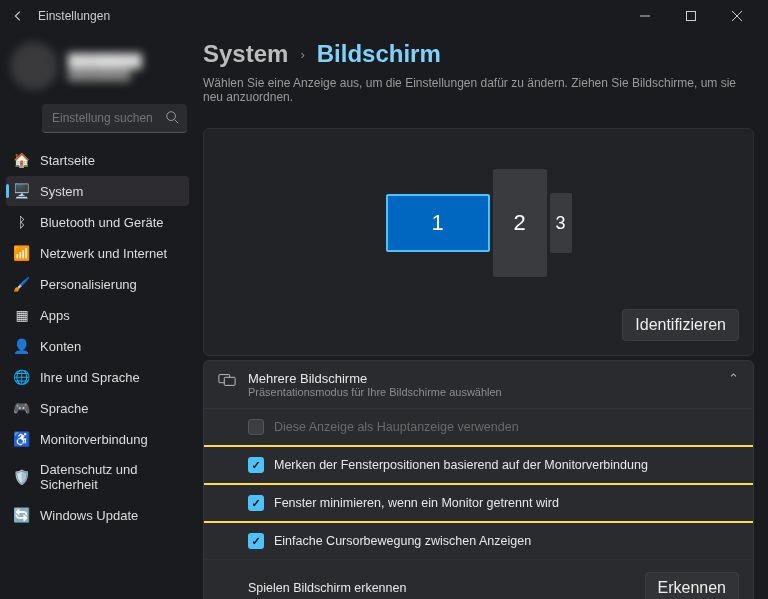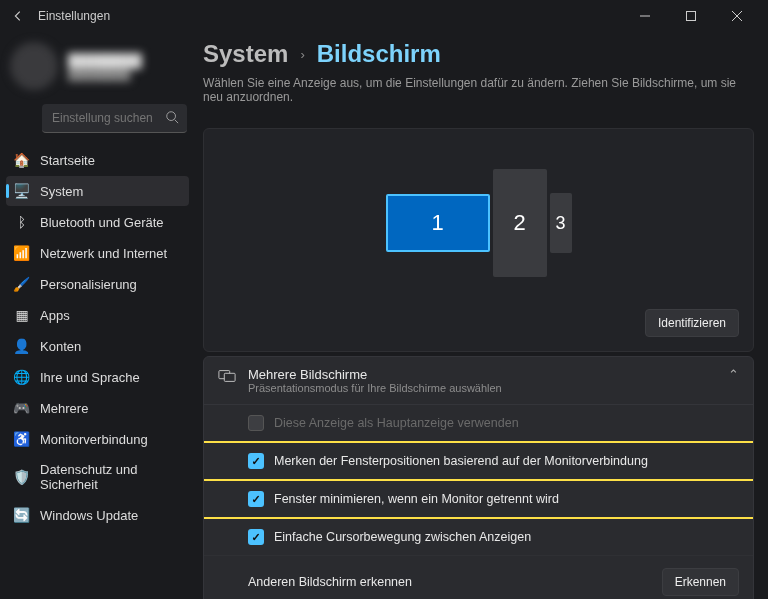--- a/index.html
+++ b/index.html
@@ -30,21 +30,21 @@
   .breadcrumb .sep { color:#888; }
   .breadcrumb .crumb2 { font-size:24px; font-weight:600; color:#7dd3fc; }
   .helptext { font-size:12px; color:#9a9a9a; margin:8px 0 24px 0; }
   .panel { background:#222327; border:1px solid #2e2f33; border-radius:6px; padding:14px 14px 14px 14px; margin-bottom:4px; }
   .monitors { height:160px; display:flex; align-items:center; justify-content:center; gap:3px; }
   .mon { display:flex; align-items:center; justify-content:center; color:#fff; font-size:22px; border-radius:2px; }
   .mon1 { width:104px; height:58px; background:#0067c0; border:2px solid #4cc2ff; }
   .mon2 { width:54px; height:108px; background:#3a3b3f; }
   .mon3 { width:22px; height:60px; background:#3a3b3f; font-size:18px;}
   .panelbtns { display:flex; justify-content:flex-end; gap:8px; margin-top:6px; }
-  .btn { background:#323337; border:1px solid #3c3d41; border-radius:4px; padding:6px 12px; font-size:12px; color:#eee; cursor:pointer; display:flex; align-items:center; gap:8px; }
+  .btn { background:#323337; border:1px solid #3c3d41; border-radius:4px; padding:6px 12px; font-size:16px; color:#eee; cursor:pointer; display:flex; align-items:center; gap:8px; }
   .card { background:#2a2b2f; border:1px solid #34353a; border-radius:6px; margin-top:4px; }
   .cardhdr { display:flex; align-items:flex-start; gap:12px; padding:10px 14px; cursor:pointer; }
   .cardhdr .icon { width:18px; color:#ccc; }
   .cardhdr .txt { flex:1; }
   .cardhdr .ttl { font-size:13px; }
   .cardhdr .sub { font-size:11px; color:#8d8d8d; }
   .chev { color:#aaa; }
   .opts { border-top:1px solid #34353a; }
   .optrow { display:flex; align-items:center; gap:10px; padding:10px 14px 10px 44px; font-size:12.5px; border-top:2px solid #fde047;}
   .optrow:first-child{border-top:none}
@@ -132,21 +132,21 @@
         <div class="navitem">
           <span class="navicon">👤</span>
           <span>Konten</span>
         </div>
         <div class="navitem">
           <span class="navicon">🌐</span>
           <span>Ihre und Sprache</span>
         </div>
         <div class="navitem">
           <span class="navicon">🎮</span>
-          <span>Mehrere</span>
+          <span>Sprache</span>
         </div>
         <div class="navitem">
           <span class="navicon">♿</span>
           <span>Monitorverbindung</span>
         </div>
         <div class="navitem">
           <span class="navicon">🛡️</span>
           <span>Datenschutz und Sicherheit</span>
         </div>
         <div class="navitem">
@@ -203,21 +203,21 @@
           <div class="optrow">
             <span class="cb on"></span>
             <span>Fenster minimieren, wenn ein Monitor getrennt wird</span>
           </div>
           <div class="optrow">
             <span class="cb on"></span>
             <span>Einfache Cursorbewegung zwischen Anzeigen</span>
           </div>
         </div>
       <div class="detectrow">
-        <span>Anderen Bildschirm erkennen</span>
+        <span>Spielen Bildschirm erkennen</span>
         <div class="btn">
             <span>Erkennen</span>
           </div>
       </div>
     </div>
 
   </div>
 </div>
 
 </body></html>

